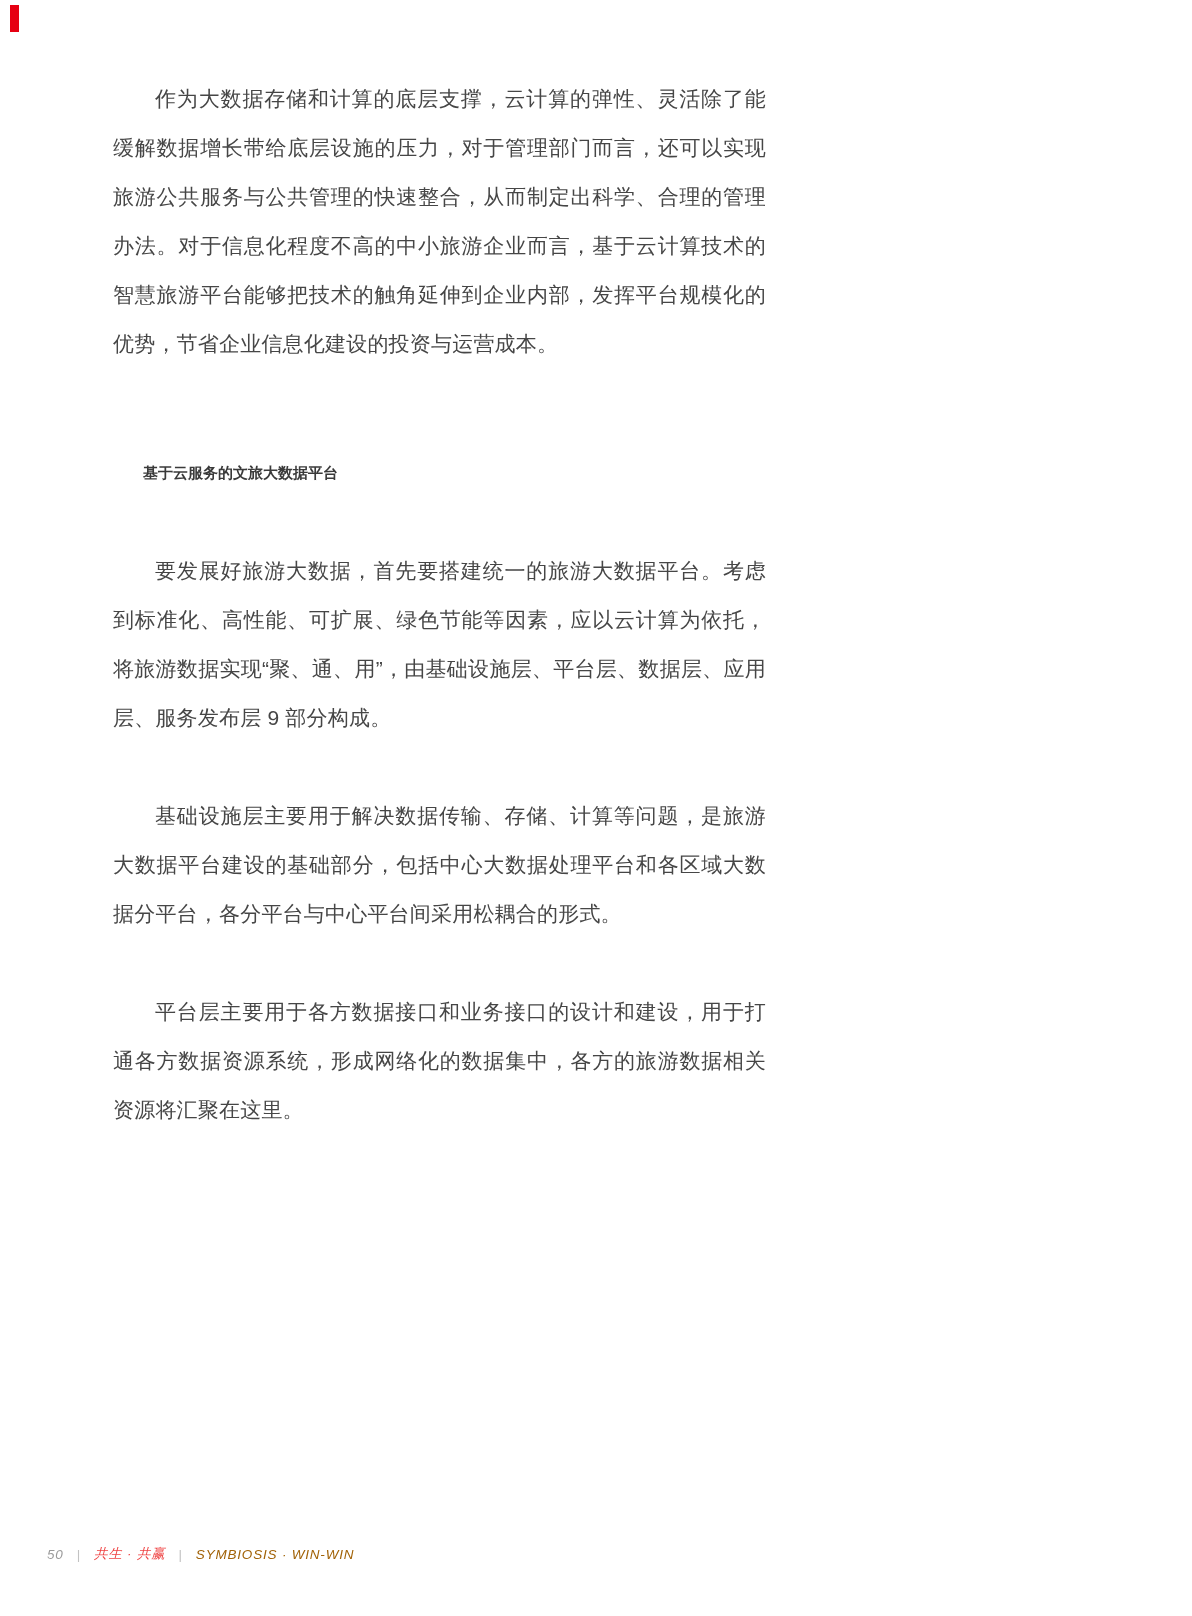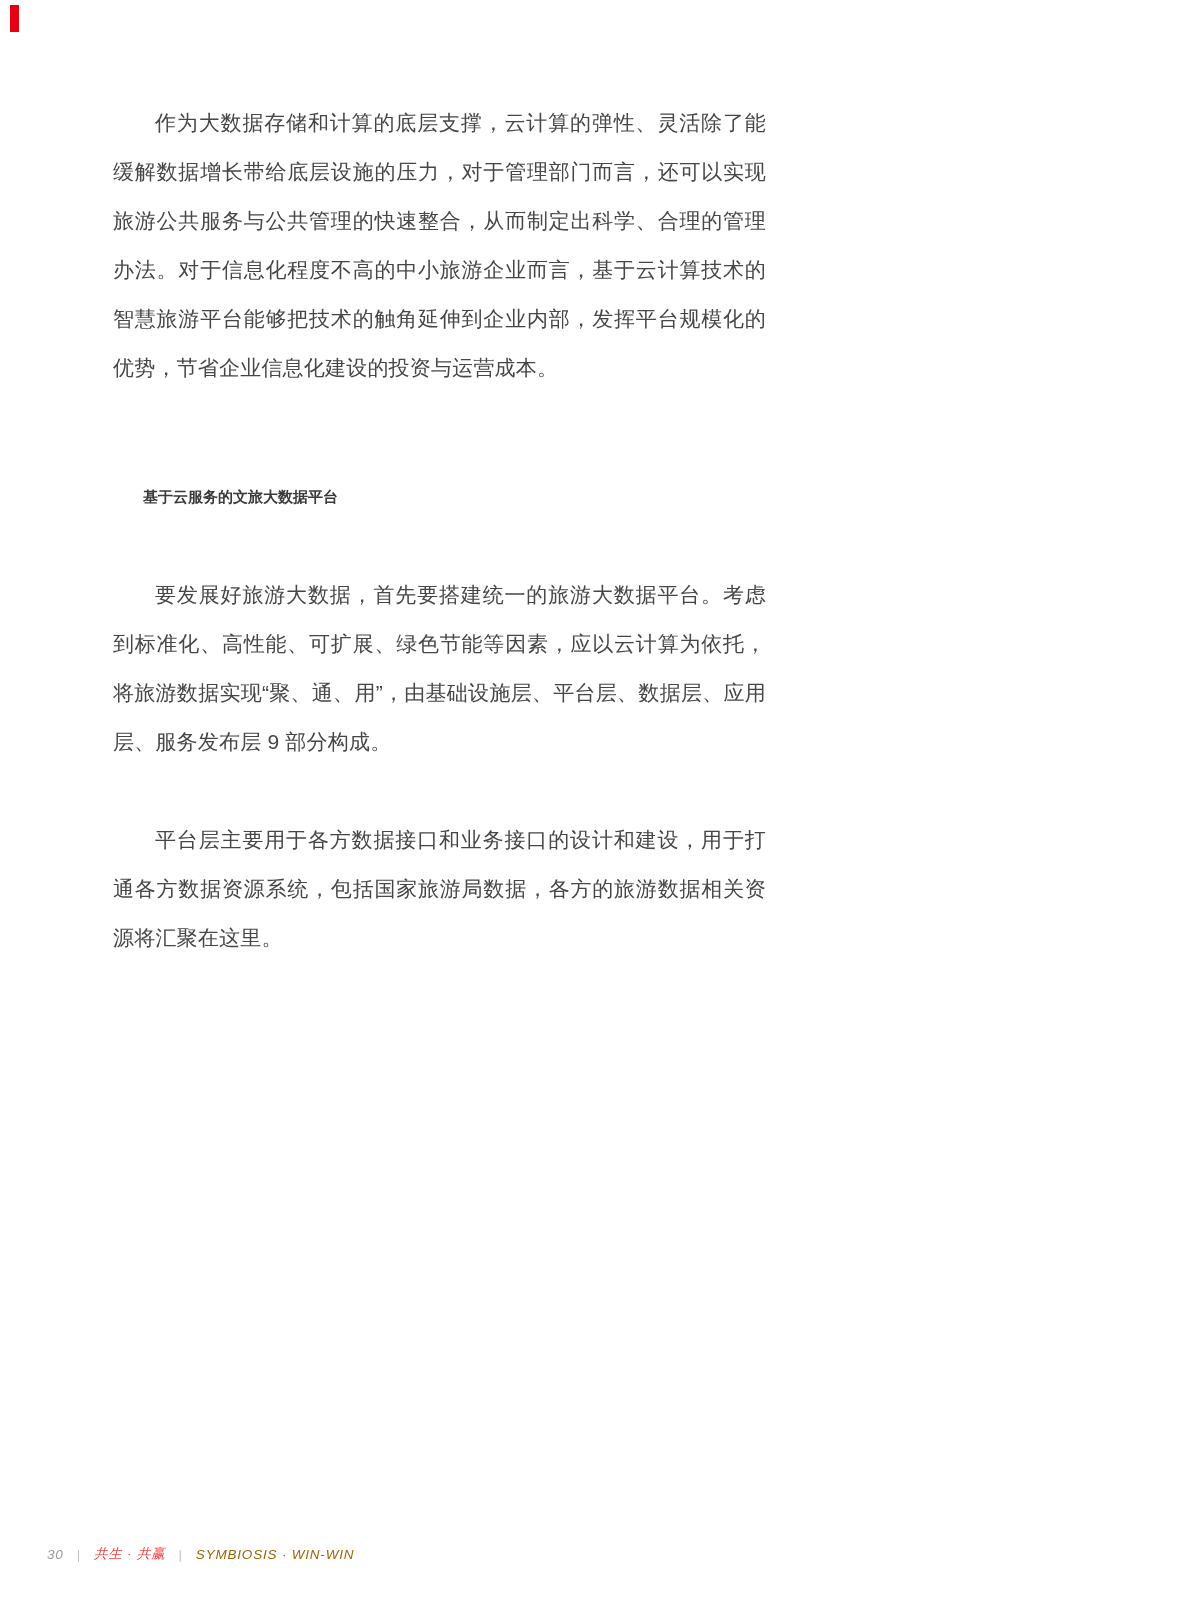--- a/index.html
+++ b/index.html
@@ -21,21 +21,21 @@
     top: 5px;
     width: 9px;
     height: 27px;
     background: #e60012; 
   }
   .article {
     position: absolute;
     left: 113px;
     top: 0;
     width: 653px;
-    padding-top: 98px;
+    padding-top: 74px;
   }
   .body-para {
     margin: 0 0 49px 0;
     font-size: 21px;
     line-height: 49px;
     color: #464646;
     text-align: justify;
     text-indent: 2em;
     letter-spacing: 0.2px;
   }
@@ -83,27 +83,28 @@
 
   <div class="accent-bar" style="background: rgb(230, 0, 18);"></div>
 
   <div class="article">
     <p class="body-para">作为大数据存储和计算的底层支撑，云计算的弹性、灵活除了能缓解数据增长带给底层设施的压力，对于管理部门而言，还可以实现旅游公共服务与公共管理的快速整合，从而制定出科学、合理的管理办法。对于信息化程度不高的中小旅游企业而言，基于云计算技术的智慧旅游平台能够把技术的触角延伸到企业内部，发挥平台规模化的优势，节省企业信息化建设的投资与运营成本。</p>
 
     <h3 class="section-heading">基于云服务的文旅大数据平台</h3>
 
     <p class="body-para">要发展好旅游大数据，首先要搭建统一的旅游大数据平台。考虑到标准化、高性能、可扩展、绿色节能等因素，应以云计算为依托，将旅游数据实现“聚、通、用”，由基础设施层、平台层、数据层、应用层、服务发布层 9 部分构成。</p>
 
+    <p class="body-para">基础设施层主要用于解决数据传输、存储、计算等问题，是旅游大数据平台建设的基础部分，包括中心大数据处理平台和各区域大数据分平台，各分平台与中心平台间采用松耦合的形式。</p>
 
-    <p class="body-para">平台层主要用于各方数据接口和业务接口的设计和建设，用于打通各方数据资源系统，包括国家旅游局数据，各方的旅游数据相关资源将汇聚在这里。</p>
+    <p class="body-para">平台层主要用于各方数据接口和业务接口的设计和建设，用于打通各方数据资源系统，形成网络化的数据集中，各方的旅游数据相关资源将汇聚在这里。</p>
 
 
   </div>
 
   <div class="footer">
-    <span class="page-number">30</span>
+    <span class="page-number">50</span>
     <span class="divider">|</span>
     <span class="motto-cn">共生 · 共赢</span>
     <span class="divider">|</span>
     <span class="motto-en">SYMBIOSIS · WIN-WIN</span>
   </div>
 
 </div>
 
 </body></html>

